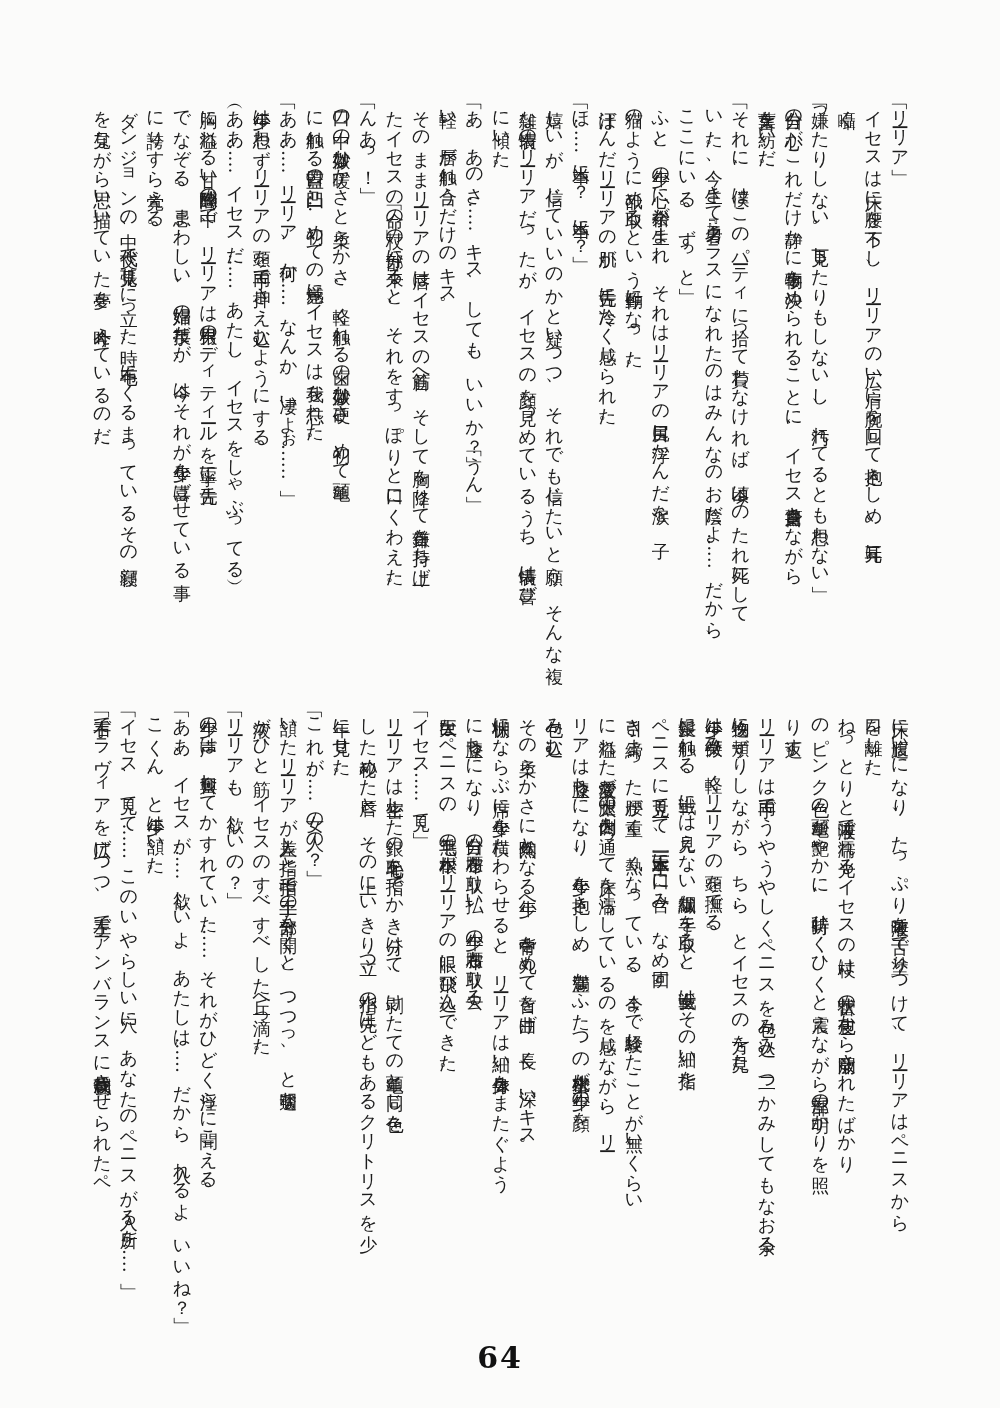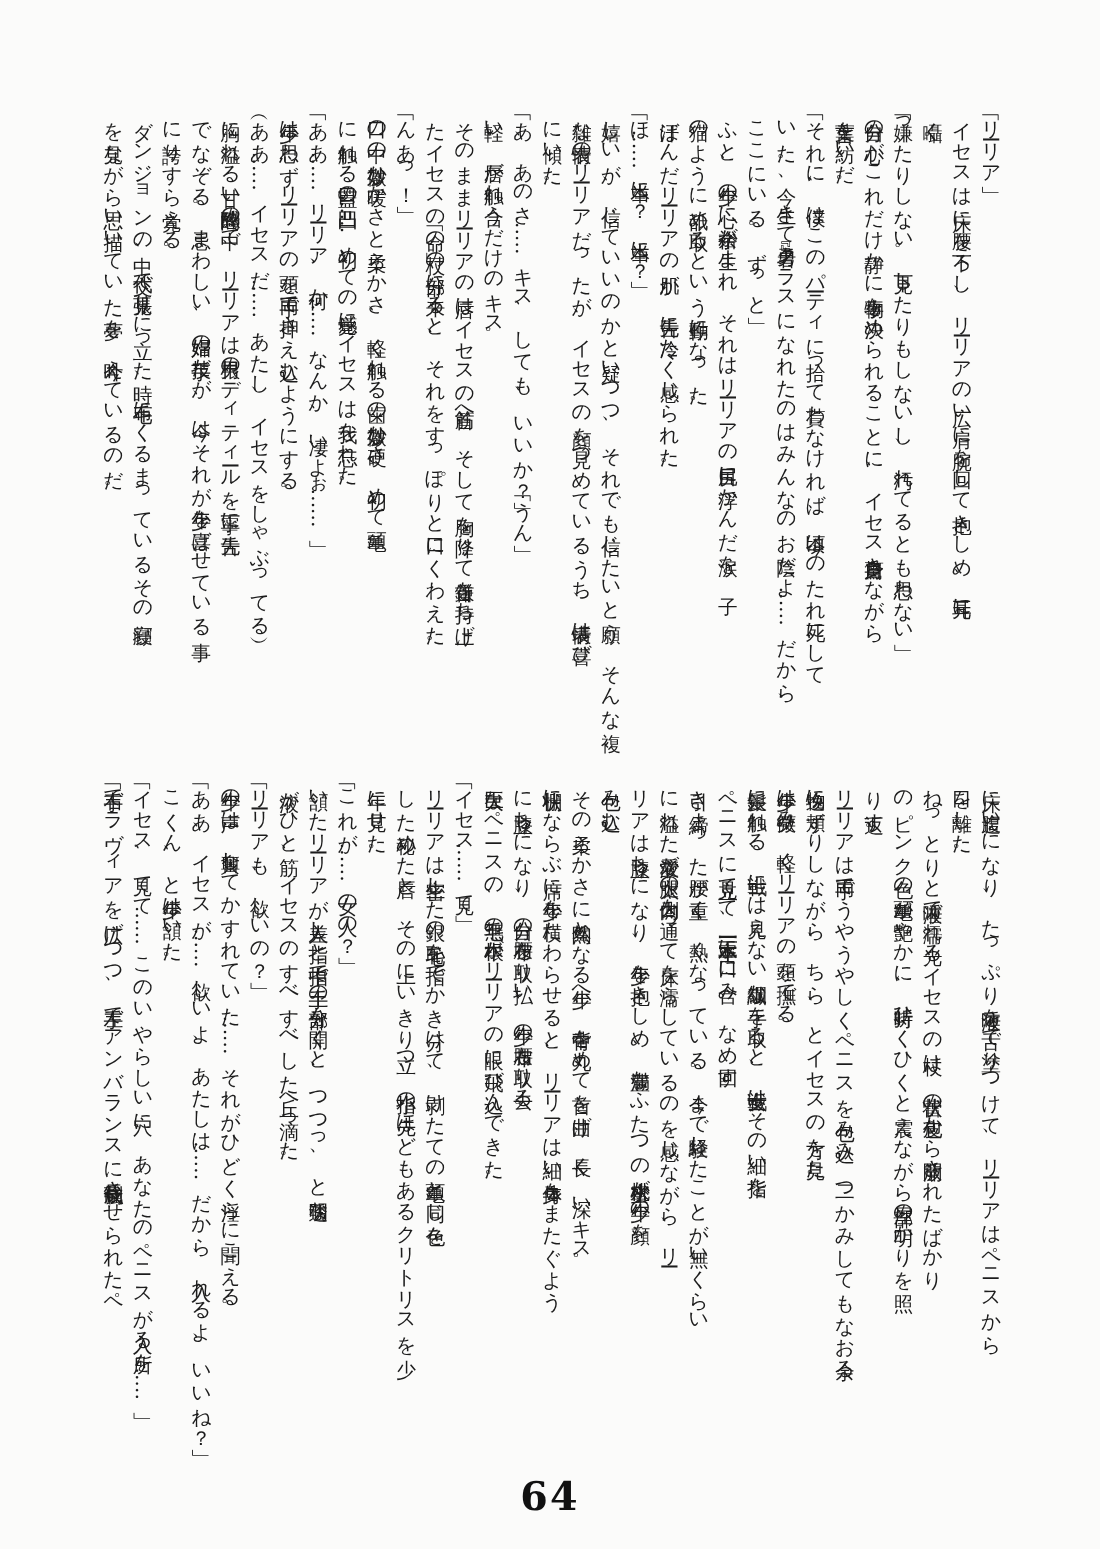--- a/index.html
+++ b/index.html
@@ -34,21 +34,21 @@
     overflow: visible;
   }
   .block-top    { top: 98px;  }
   .block-bottom { top: 706px; }
   .page-number {
     position: absolute;
     top: 1340px;
     left: 0;
     width: 100%;
     text-align: center;
-    font-size: 36px;
+    font-size: 30px;
     font-weight: bold;
     letter-spacing: 2px;
     color: #111;
   }
 </style>
 </head>
 <body>
 
 <div class="page">
 

